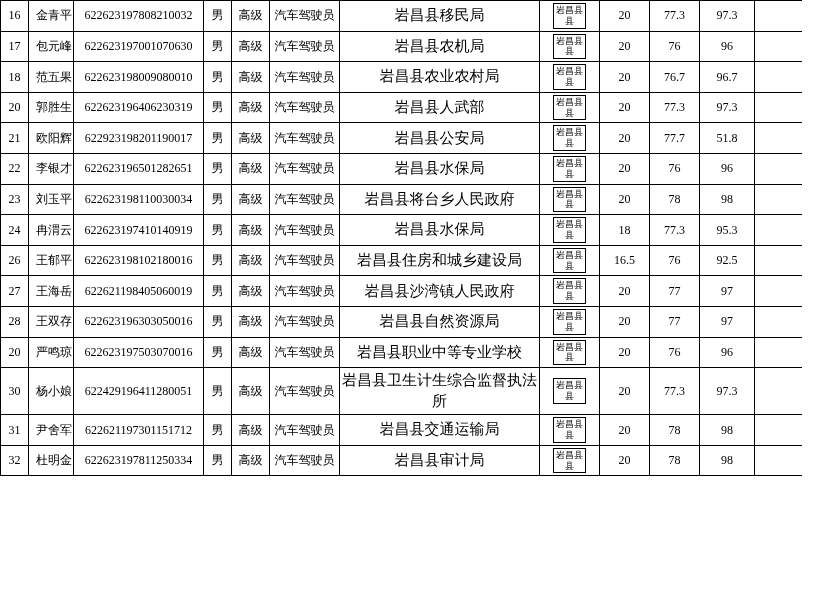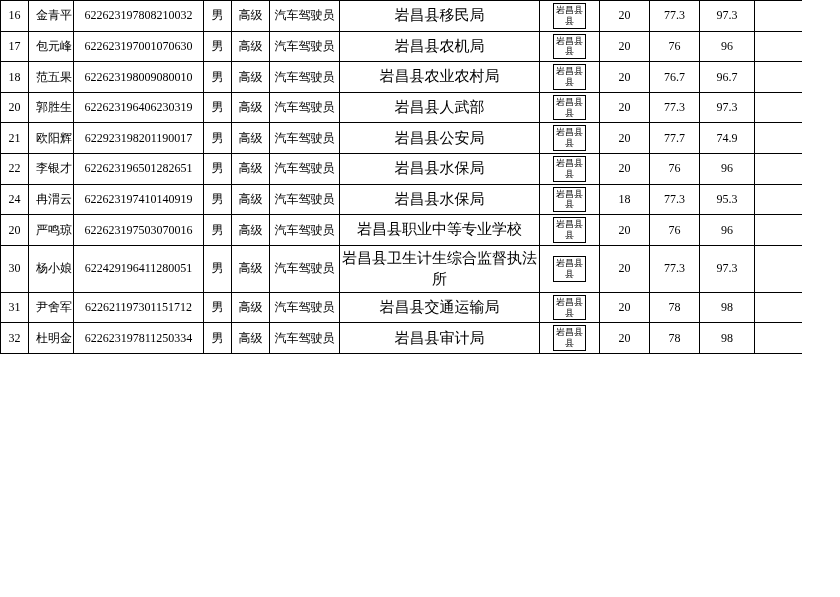--- a/index.html
+++ b/index.html
@@ -139,49 +139,105 @@
       <td>21</td>
       <td class="name-cell">欧阳辉</td>
       <td class="id-cell">622923198201190017</td>
       <td>男</td>
       <td>高级</td>
       <td>汽车驾驶员</td>
       <td class="org-cell">岩昌县公安局</td>
       <td><span class="badge">岩昌县<br>县</span></td>
       <td>20</td>
       <td>77.7</td>
-      <td>74.9</td>
+      <td>51.8</td>
       <td></td>
     </tr>
         <tr>
       <td>22</td>
       <td class="name-cell">李银才</td>
       <td class="id-cell">622623196501282651</td>
       <td>男</td>
       <td>高级</td>
       <td>汽车驾驶员</td>
       <td class="org-cell">岩昌县水保局</td>
       <td><span class="badge">岩昌县<br>县</span></td>
       <td>20</td>
       <td>76</td>
       <td>96</td>
       <td></td>
     </tr>
         <tr>
+      <td>23</td>
+      <td class="name-cell">刘玉平</td>
+      <td class="id-cell">622623198110030034</td>
+      <td>男</td>
+      <td>高级</td>
+      <td>汽车驾驶员</td>
+      <td class="org-cell">岩昌县将台乡人民政府</td>
+      <td><span class="badge">岩昌县<br>县</span></td>
+      <td>20</td>
+      <td>78</td>
+      <td>98</td>
+      <td></td>
+    </tr>
+        <tr>
       <td>24</td>
       <td class="name-cell">冉渭云</td>
       <td class="id-cell">622623197410140919</td>
       <td>男</td>
       <td>高级</td>
       <td>汽车驾驶员</td>
       <td class="org-cell">岩昌县水保局</td>
       <td><span class="badge">岩昌县<br>县</span></td>
       <td>18</td>
       <td>77.3</td>
       <td>95.3</td>
+      <td></td>
+    </tr>
+        <tr>
+      <td>26</td>
+      <td class="name-cell">王郁平</td>
+      <td class="id-cell">622623198102180016</td>
+      <td>男</td>
+      <td>高级</td>
+      <td>汽车驾驶员</td>
+      <td class="org-cell">岩昌县住房和城乡建设局</td>
+      <td><span class="badge">岩昌县<br>县</span></td>
+      <td>16.5</td>
+      <td>76</td>
+      <td>92.5</td>
+      <td></td>
+    </tr>
+        <tr>
+      <td>27</td>
+      <td class="name-cell">王海岳</td>
+      <td class="id-cell">622621198405060019</td>
+      <td>男</td>
+      <td>高级</td>
+      <td>汽车驾驶员</td>
+      <td class="org-cell">岩昌县沙湾镇人民政府</td>
+      <td><span class="badge">岩昌县<br>县</span></td>
+      <td>20</td>
+      <td>77</td>
+      <td>97</td>
+      <td></td>
+    </tr>
+        <tr>
+      <td>28</td>
+      <td class="name-cell">王双存</td>
+      <td class="id-cell">622623196303050016</td>
+      <td>男</td>
+      <td>高级</td>
+      <td>汽车驾驶员</td>
+      <td class="org-cell">岩昌县自然资源局</td>
+      <td><span class="badge">岩昌县<br>县</span></td>
+      <td>20</td>
+      <td>77</td>
+      <td>97</td>
       <td></td>
     </tr>
         <tr>
       <td>20</td>
       <td class="name-cell">严鸣琼</td>
       <td class="id-cell">622623197503070016</td>
       <td>男</td>
       <td>高级</td>
       <td>汽车驾驶员</td>
       <td class="org-cell">岩昌县职业中等专业学校</td>

